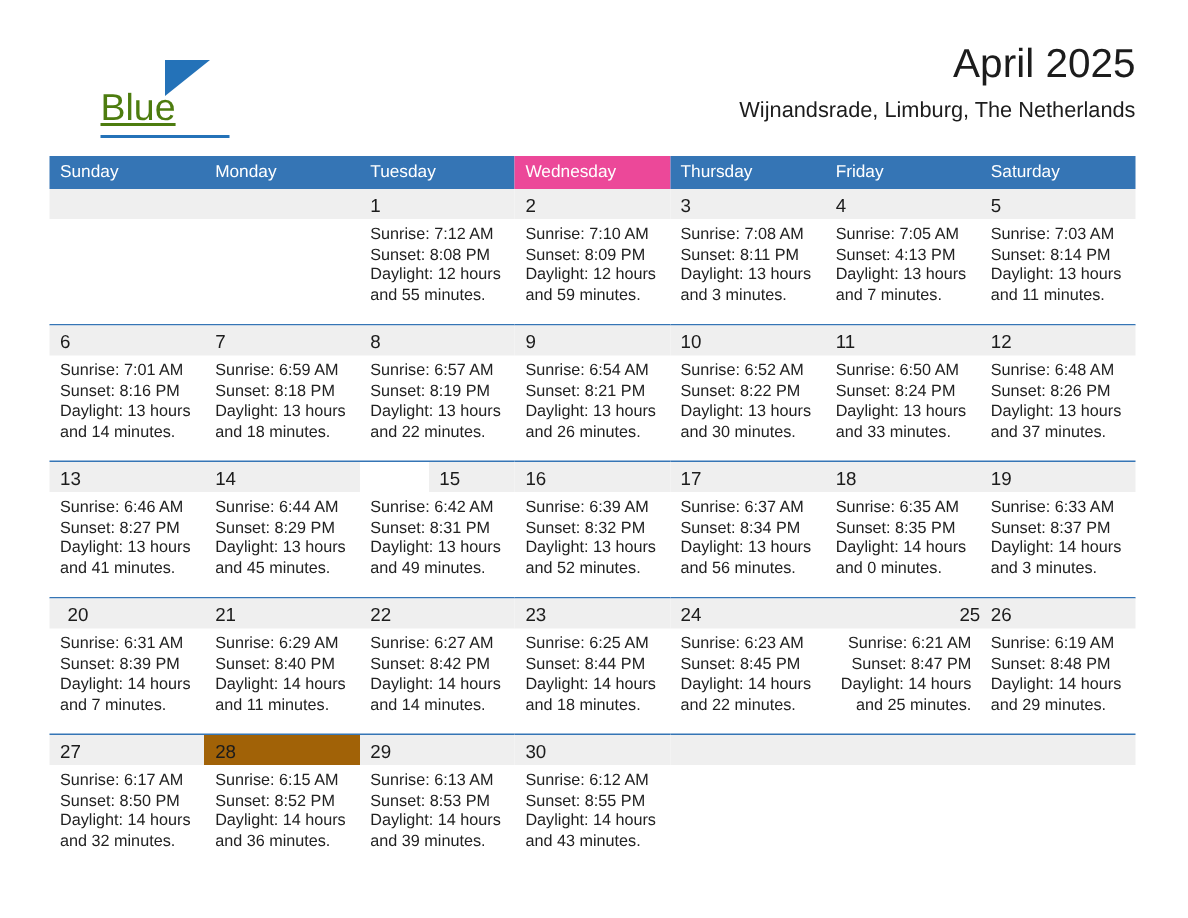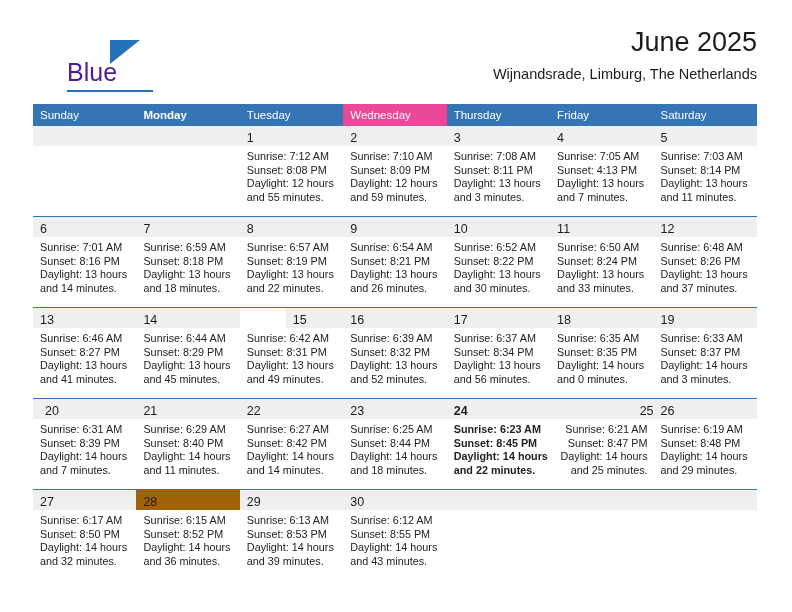--- a/index.html
+++ b/index.html
@@ -156,45 +156,45 @@
 </style>
 </head>
 <body>
 
 <div class="page">
 
   <div class="header">
 
     <div class="logo">
       <span class="logo-triangle" style="border-left-color: rgb(36, 114, 184);"></span>
-      <span class="logo-blue" style="color: #4c1d95;">Blue</span>
+      <span class="logo-blue" style="color: #4d7c0f; text-decoration: underline;">Blue</span>
       <span class="logo-underline" style="background: rgb(36, 114, 184);"></span>
     </div>
 
     <div class="title-block">
-      <div class="cal-title">June 2025</div>
+      <div class="cal-title">April 2025</div>
       <div class="cal-subtitle">Wijnandsrade, Limburg, The Netherlands</div>
     </div>
 
   </div>
 
   <table class="calendar">
     <colgroup>
       <col>
         <col>
         <col>
         <col>
         <col>
         <col>
         <col>
     </colgroup>
     <thead>
       <tr id="header-row">
           <th style="background: rgb(53, 117, 181);">Sunday</th>
-          <th style="background: rgb(53, 117, 181); font-weight: bold;">Monday</th>
+          <th style="background: rgb(53, 117, 181);">Monday</th>
           <th style="background: rgb(53, 117, 181);">Tuesday</th>
           <th style="background: #ec4899;">Wednesday</th>
           <th style="background: rgb(53, 117, 181);">Thursday</th>
           <th style="background: rgb(53, 117, 181);">Friday</th>
           <th style="background: rgb(53, 117, 181);">Saturday</th>
         </tr>
     </thead>
     <tbody id="calendar-body">
         <tr class="weekrow first">
           <td>
@@ -459,21 +459,21 @@
             <div class="daycell">
               <div class="daynum-band" style="background: rgb(239, 239, 239);"><span class="daynum">23</span></div>
               <div class="daylines">
                 <div class="dayline">Sunrise: 6:25 AM</div>
                 <div class="dayline">Sunset: 8:44 PM</div>
                 <div class="dayline">Daylight: 14 hours</div>
                 <div class="dayline">and 18 minutes.</div>
               </div>
             </div>
           </td>
-          <td style="border-top-color: rgb(53, 117, 181); font-weight: bold;">
+          <td style="border-top-color: rgb(53, 117, 181);">
             <div class="daycell">
               <div class="daynum-band" style="background: rgb(239, 239, 239);"><span class="daynum">24</span></div>
               <div class="daylines">
                 <div class="dayline">Sunrise: 6:23 AM</div>
                 <div class="dayline">Sunset: 8:45 PM</div>
                 <div class="dayline">Daylight: 14 hours</div>
                 <div class="dayline">and 22 minutes.</div>
               </div>
             </div>
           </td>

